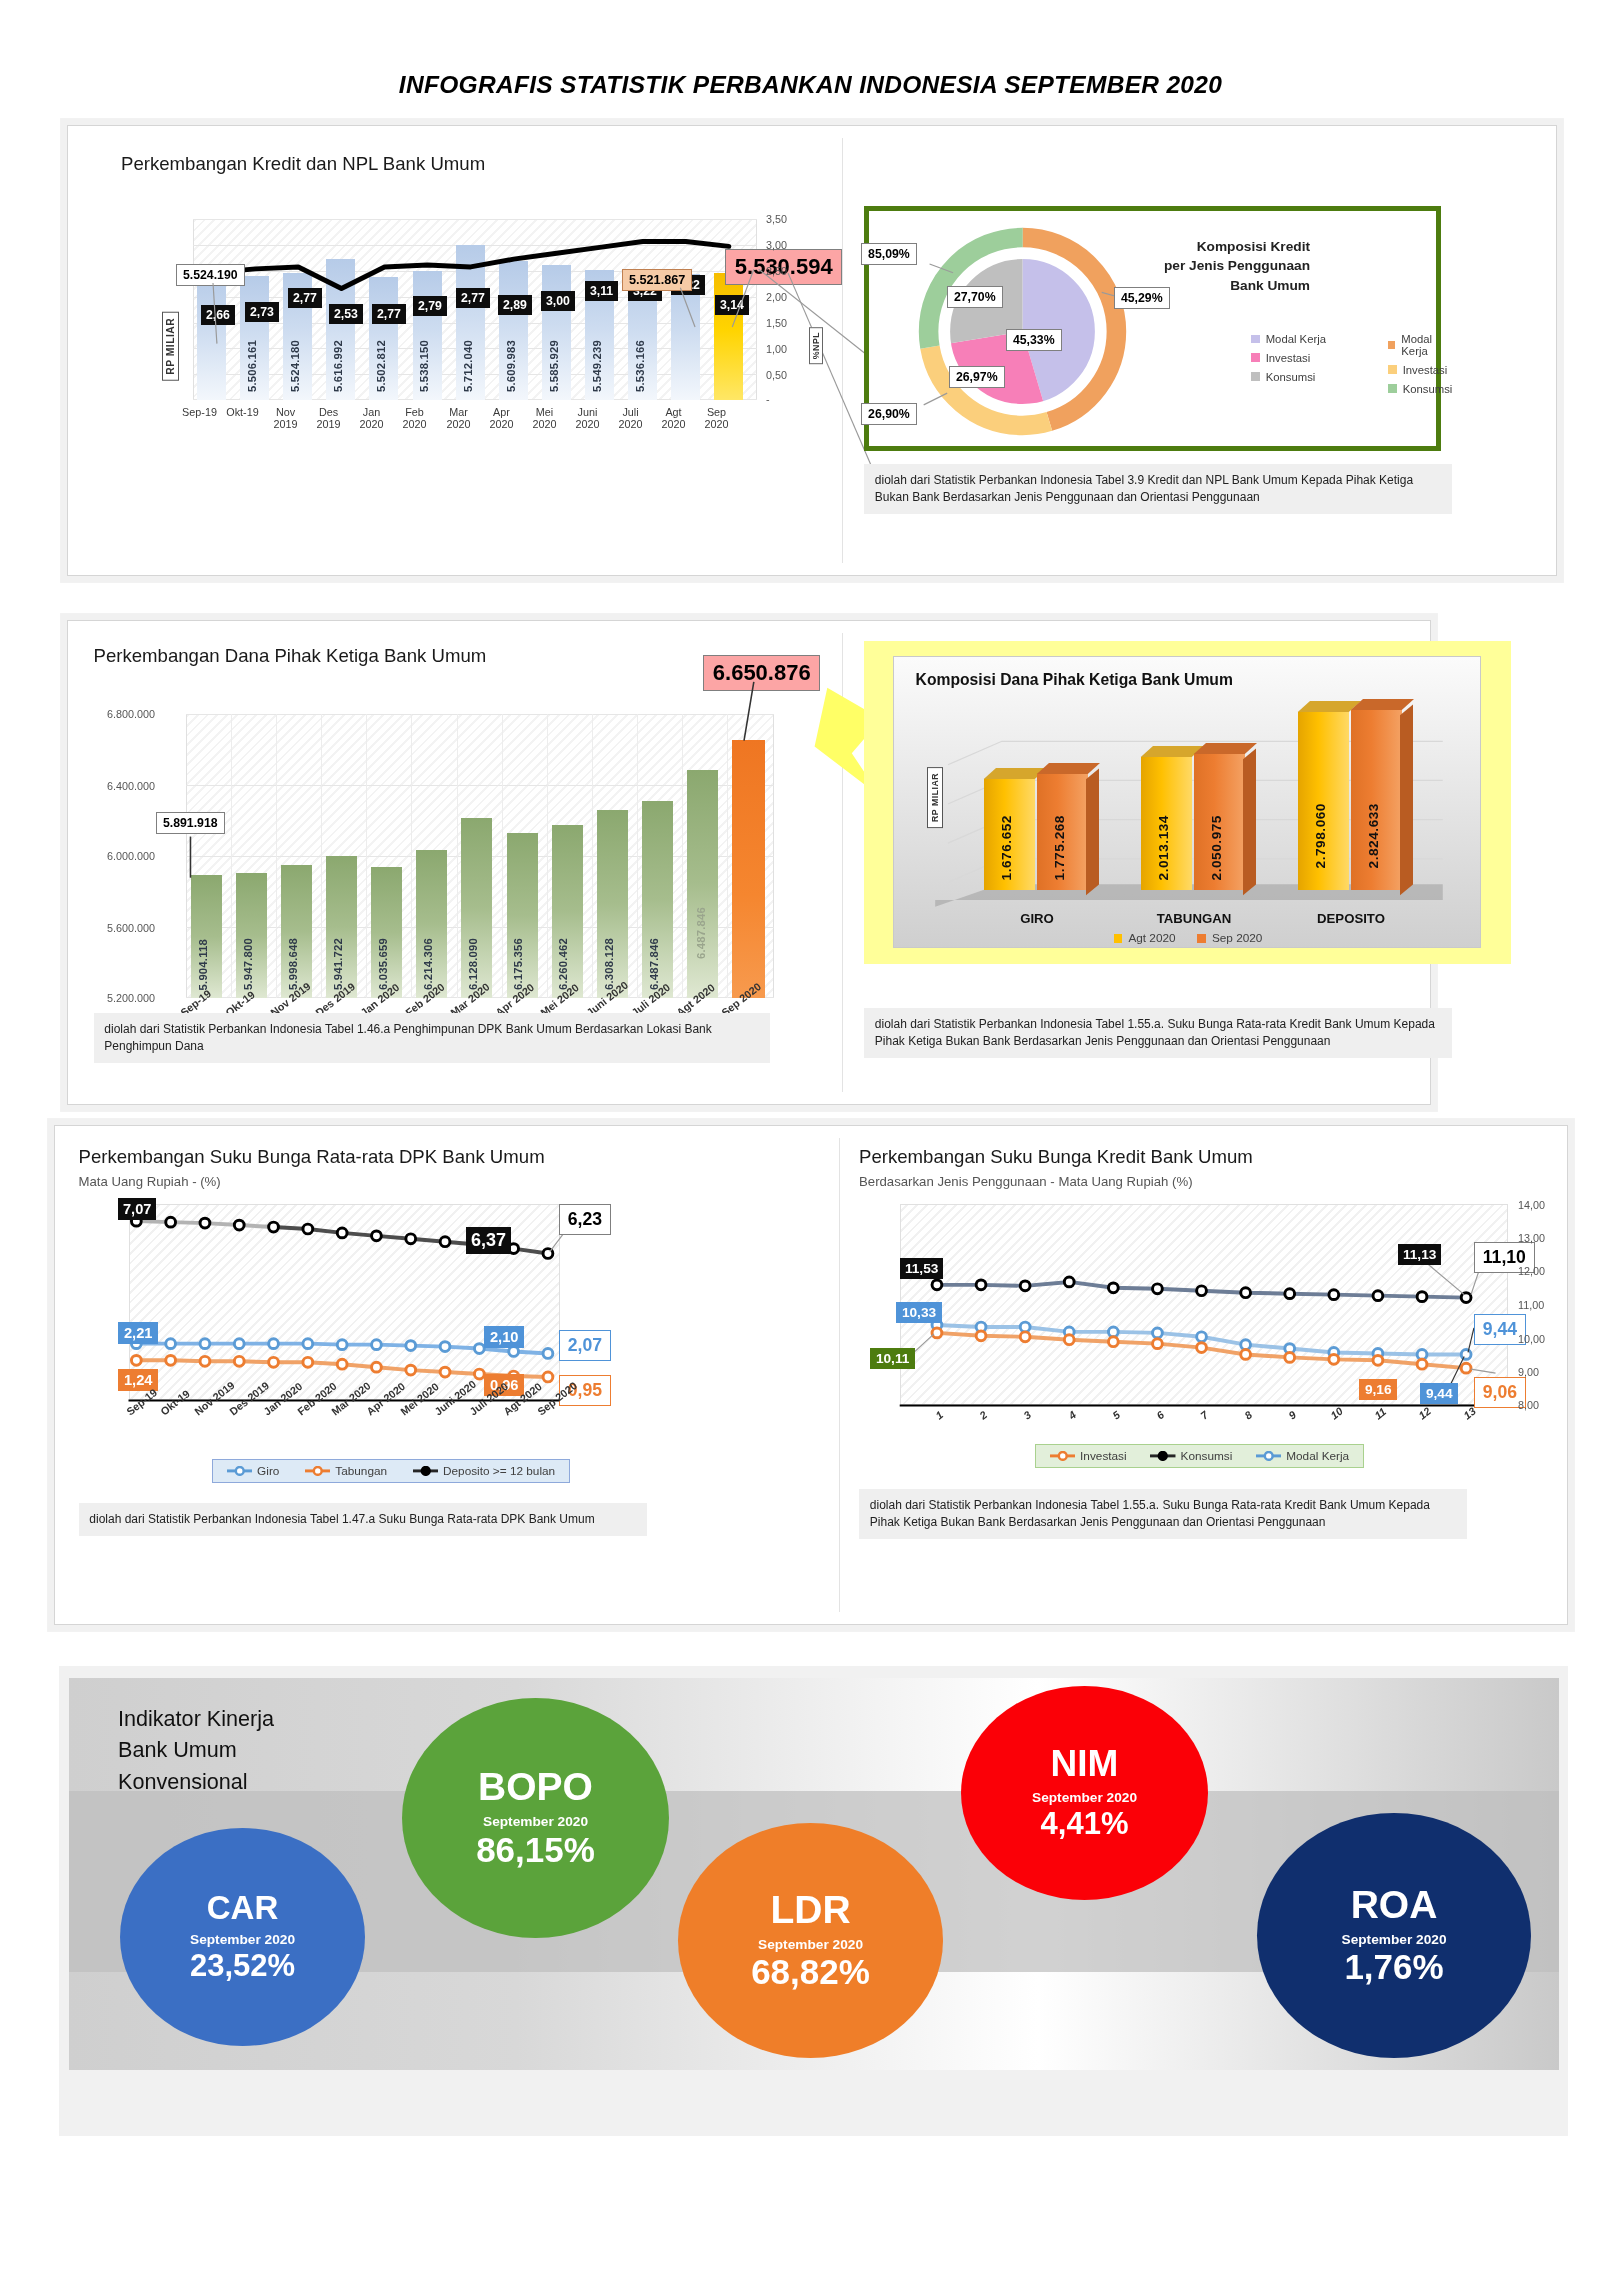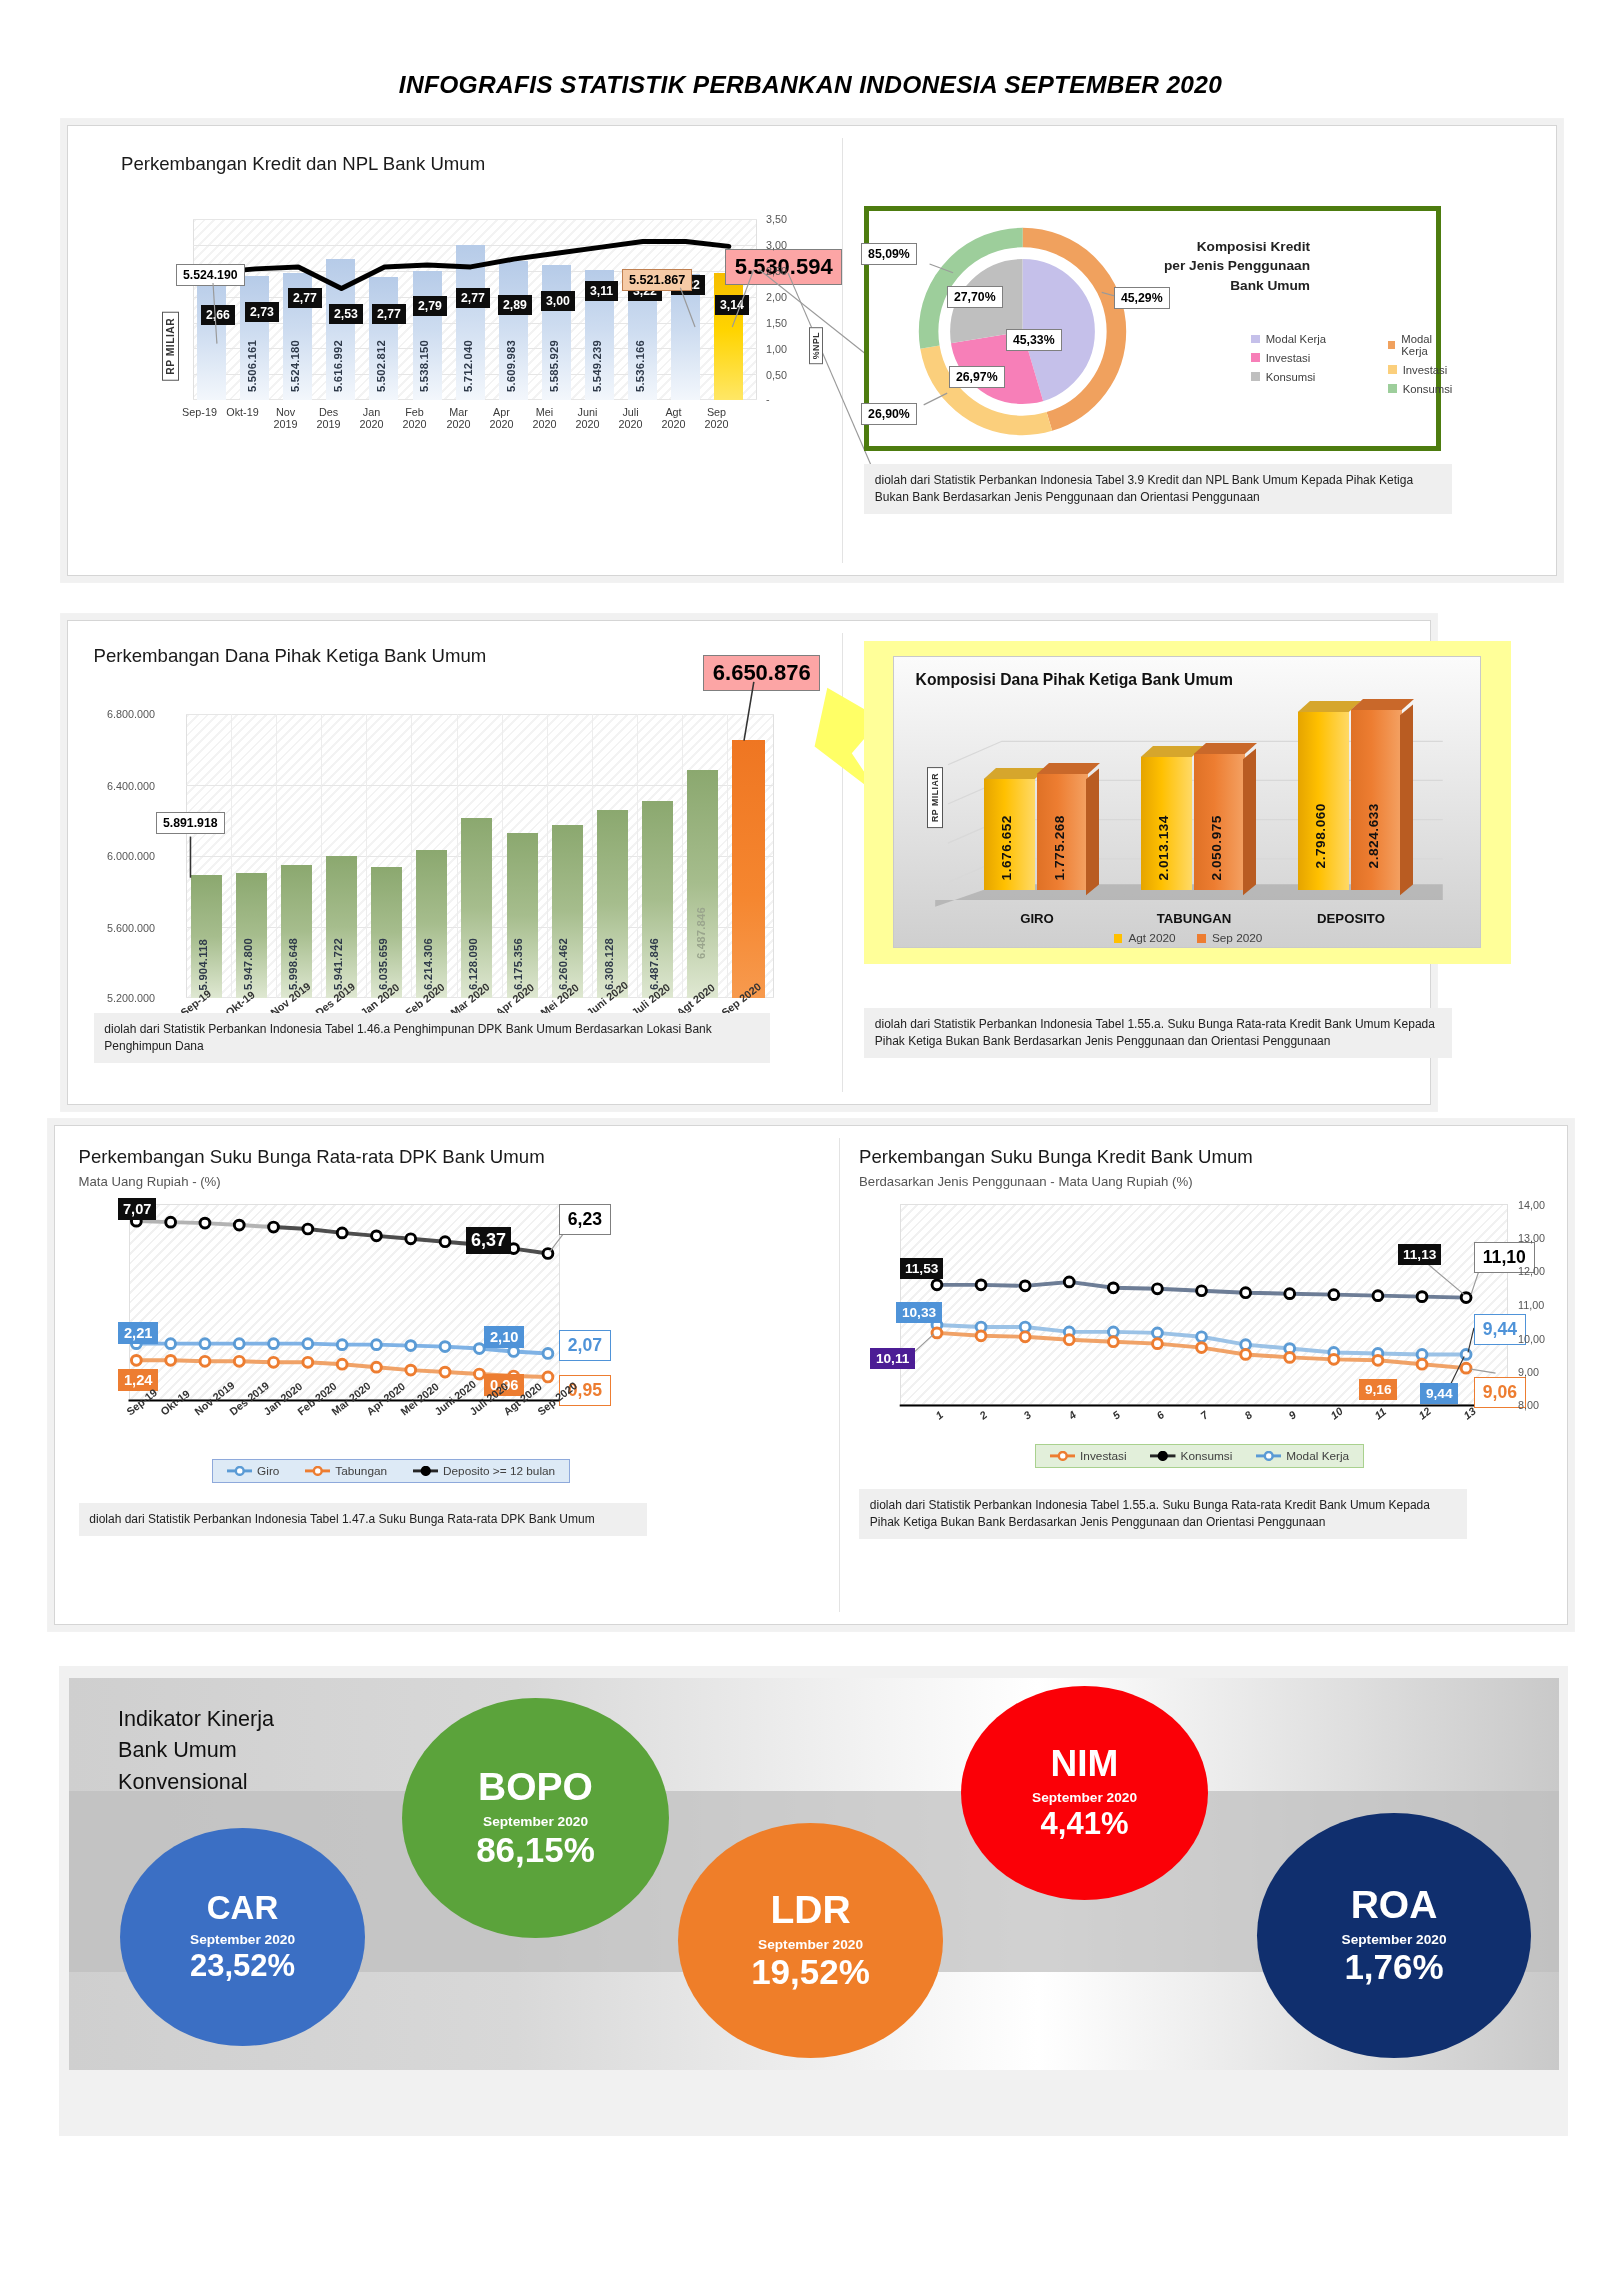--- a/index.html
+++ b/index.html
@@ -634,21 +634,21 @@
     </svg>
 
     <div class="cal dark" style="left:845px; top:132px; font-size:13.7px;">11,53</div>
     <div class="cal dark" style="left:1343px; top:118px; font-size:13.7px;">11,13</div>
     <div class="cal" style="left:1419px; top:116px; font-size:17.6px; padding:3.9px 7.8px;">11,10</div>
 
     <div class="cal" style="left:841px; top:176px; background:#4f93d8; color:#fff; border:none; font-size:13.7px;">10,33</div>
     <div class="cal" style="left:1365px; top:257px; background:#4f93d8; color:#fff; border:none; font-size:13.7px;">9,44</div>
     <div class="cal" style="left:1419px; top:188px; border:1px solid #4f93d8; color:#4f93d8; font-size:17.6px; padding:3.9px 7.8px;">9,44</div>
 
-    <div class="cal" style="left:815px; top:222px; background:#4c1d95; color:#fff; border:none; font-size:13.7px;">10,11</div>
+    <div class="cal" style="left:815px; top:222px; background:#4d7c0f; color:#fff; border:none; font-size:13.7px;">10,11</div>
     <div class="cal" style="left:1304px; top:253px; background:#ed7d31; color:#fff; border:none; font-size:13.7px;">9,16</div>
     <div class="cal" style="left:1419px; top:251px; border:1px solid #ed7d31; color:#ed7d31; font-size:17.6px; padding:3.9px 7.8px;">9,06</div>
 
     <div class="ytick" style="left:1463px; top:73px;">14,00</div>
     <div class="ytick" style="left:1463px; top:106px;">13,00</div>
     <div class="ytick" style="left:1463px; top:139px;">12,00</div>
     <div class="ytick" style="left:1463px; top:173px;">11,00</div>
     <div class="ytick" style="left:1463px; top:207px;">10,00</div>
     <div class="ytick" style="left:1463px; top:240px;">9,00</div>
     <div class="ytick" style="left:1463px; top:273px;">8,00</div>
@@ -715,21 +715,21 @@
 
   <div class="bubble" style="left:343px; top:32px; width:267px; height:240px; background:#5ba33b;">
     <div class="bub-name" style="font-size:39px;">BOPO</div>
     <div class="bub-date">September 2020</div>
     <div class="bub-val" style="font-size:35px;">86,15%</div>
   </div>
 
   <div class="bubble" style="left:619px; top:157px; width:265px; height:235px; background:#ef7e29;">
     <div class="bub-name" style="font-size:39px;">LDR</div>
     <div class="bub-date">September 2020</div>
-    <div class="bub-val" style="font-size:35px;">19,52%</div>
+    <div class="bub-val" style="font-size:35px;">68,82%</div>
   </div>
 
   <div class="bubble" style="left:902px; top:19.6px; width:247px; height:214px; background:#fb0007;">
     <div class="bub-name" style="font-size:37px;">NIM</div>
     <div class="bub-date">September 2020</div>
     <div class="bub-val" style="font-size:31px;">4,41%</div>
   </div>
 
   <div class="bubble" style="left:1198px; top:147px; width:274px; height:245px; background:#102f6e;">
     <div class="bub-name" style="font-size:39px;">ROA</div>

